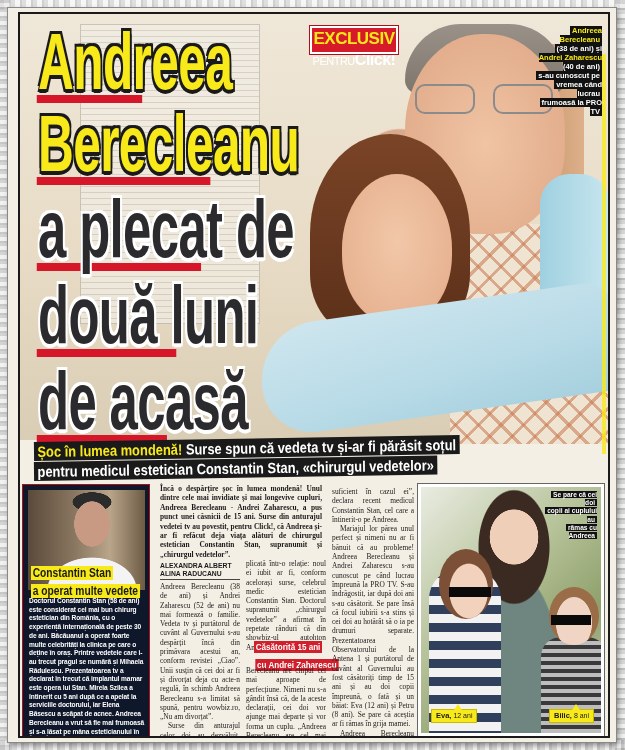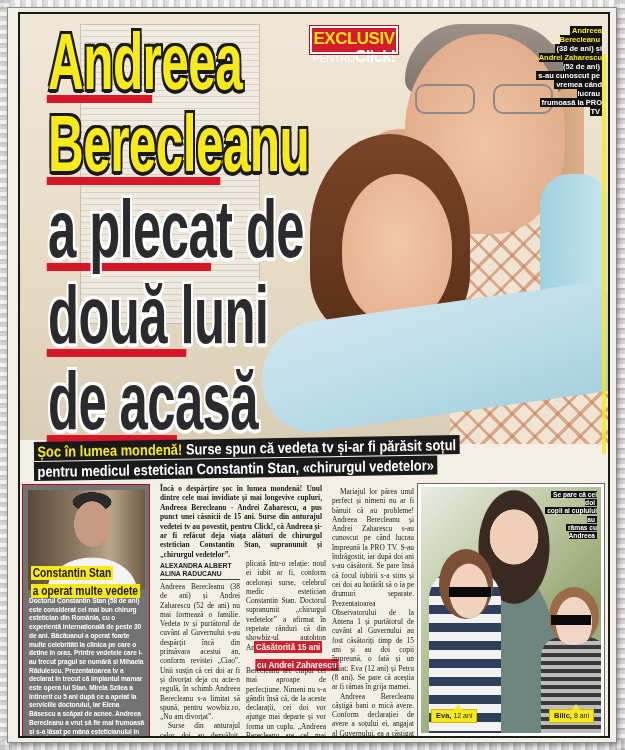--- a/index.html
+++ b/index.html
@@ -96,21 +96,21 @@
     position: absolute; left: 395px; top: 70px; width: 150px; height: 36px;
   }
   .glasses span {
     position: absolute; top: 0; width: 60px; height: 30px;
     border: 2px solid #8b8b8b; border-radius: 10px;
   }
   .glasses span:first-child { left: 0; }
   .glasses span:last-child { left: 78px; }
 
   
-  .headline { position: absolute; left: 28px; top: 6px; width: 300px; }
+  .headline { position: absolute; left: 18px; top: 6px; width: 300px; }
   .hl-line {
     display: block; position: relative; line-height: 1; white-space: nowrap;
     font-family: "Liberation Sans", sans-serif; font-weight: 700;
     transform: scaleX(0.62); transform-origin: left center;
     letter-spacing: -1px;
   }
   .hl-line .bar {
     position: absolute; left: -2px; bottom: -1px; height: 8px; background: #d6172a; z-index: 0;
   }
   .hl-line .txt { position: relative; z-index: 1; }
@@ -131,21 +131,21 @@
   
   .exclusiv {
     position: absolute; left: 290px; top: 12px; width: 88px; height: 28px;
     background: #d71a2a; border: 2px solid #ffffff; outline: 1px solid #b0101e;
     text-align: center; padding-top: 2px;
   }
   .exclusiv .ex-top {
     display: block; color: #f8ea1a; font-weight: 700; font-size: 17px; line-height: 18px;
     letter-spacing: -0.5px;
   }
-  .exclusiv .ex-bottom { display: block; line-height: 18px; white-space: nowrap; }
+  .exclusiv .ex-bottom { display: block; line-height: 24px; white-space: nowrap; }
   .exclusiv .ex-pentru { color: #ffffff; font-size: 11px; font-weight: 400; letter-spacing: -0.5px; }
   .exclusiv .ex-click { color: #ffffff; font-size: 16px; font-weight: 700; letter-spacing: -0.5px; }
 
   
   .caption-tr {
     position: absolute; right: 6px; top: 12px; width: 66px;
     font-size: 7.5px; line-height: 9px; text-align: right; font-weight: 700; color: #fff;
   }
   .caption-tr span.line { background: #111; padding: 0 2px; display: inline; }
   .caption-tr .y { color: #f8ea1a; }
@@ -156,21 +156,21 @@
     display: inline-block; background: #1a1a1a; color: #ffffff; font-weight: 700;
     font-size: 15px; line-height: 19px; padding: 0 4px; white-space: nowrap;
     transform: scaleX(0.86) rotate(-0.8deg); transform-origin: left center;
   }
   .deck-line .hl { color: #f8ea1a; }
   .deck-line.l2 { margin-top: 1px; }
 
   
   .sidebar {
     position: absolute; left: 2px; top: 470px; width: 128px; height: 255px;
-    background: #737373; border: 1px solid #a8121e;
+    background: #0f172a; border: 1px solid #a8121e;
   }
   .sidebar-photo {
     position: absolute; left: 5px; top: 5px; width: 117px; height: 100px;
     background:
       radial-gradient(ellipse 22px 28px at 64px 34px, #c89a84 0 80%, transparent 82%),
       radial-gradient(ellipse 24px 12px at 64px 12px, #2b2b2b 0 80%, transparent 82%),
       radial-gradient(ellipse 55px 40px at 64px 100px, #f4f4f4 0 80%, transparent 82%),
       linear-gradient(90deg, #5b4a3b 0%, #8a7761 40%, #b8a58a 70%, #6e5b45 100%);
   }
   .sidebar-title {
@@ -329,21 +329,21 @@
 
     <div class="exclusiv">
       <span class="ex-top">EXCLUSIV</span>
       <span class="ex-bottom">
         <span class="ex-pentru">PENTRU</span><span class="ex-click">Click!</span>
       </span>
     </div>
 
     <div class="caption-tr">
       <span class="line"><span class="y">Andreea Berecleanu</span></span><br>
-      <span class="line"><span>(38 de ani) și</span> <span class="y">Andrei Zaharescu</span> <span>(52 de ani)</span></span><br>
+      <span class="line"><span>(38 de ani) și</span> <span class="y">Andrei Zaharescu</span> <span>(40 de ani)</span></span><br>
       <span class="line">s-au cunoscut pe</span><br>
       <span class="line">vremea când lucrau</span><br>
       <span class="line">frumoasă la PRO TV</span>
     </div>
 
     <div class="deck">
       <span class="deck-line l1"><span class="hl">Șoc în lumea mondenă!</span><span> Surse spun că vedeta tv și-ar fi părăsit soțul</span></span><br>
       <span class="deck-line l2">pentru medicul estetician Constantin Stan, «chirurgul vedetelor»</span>
     </div>
 
@@ -374,20 +374,21 @@
     <div class="subhead-red">
       <span>Căsătorită 15 ani</span><br>
       <span>cu Andrei Zaharescu</span>
     </div>
 
     <div class="col col2b">
       <p class="noindent">Berecleanu are chipul cel mai aproape de perfecțiune. Nimeni nu s-a gândit însă că, de la aceste declarații, cei doi vor ajunge mai departe și vor forma un cuplu. „Andreea Berecleanu are cel mai frumos chip pe care l-am văzut. Ea nu a avut nevoie de ceva complicat. Puțin botox injectat periodic este</p>
     </div>
 
     <div class="col col3">
+      <p class="noindent">suficient în cazul ei”, declara recent medicul Constantin Stan, cel care a întinerit-o pe Andreea.</p>
       <p>Mariajul lor părea unul perfect și nimeni nu ar fi bănuit că au probleme! Andreea Berecleanu și Andrei Zaharescu s-au cunoscut pe când lucrau împreună la PRO TV. S-au îndrăgostit, iar după doi ani s-au căsătorit. Se pare însă că focul iubirii s-a stins și cei doi au hotărât să o ia pe drumuri separate. Prezentatoarea Observatorului de la Antena 1 și purtătorul de cuvânt al Guvernului au fost căsătoriți timp de 15 ani și au doi copii împreună, o fată și un băiat: Eva (12 ani) și Petru (8 ani). Se pare că aceștia ar fi rămas în grija mamei.</p>
       <p>Andreea Berecleanu câștigă bani o mică avere. Conform declarației de avere a soțului ei, angajat al Guvernului, ea a câștigat anul trecut 224.000 de lei brut, adică 18.666 de lei pe lună, echivalentul a circa 4.240 de euro.</p>
     </div>
 
     <div class="family">
       <div class="kid-girl"></div>
       <div class="kid-girl-head"></div>
       <div class="kid-boy"></div>
       <div class="kid-boy-head"></div>
       <div class="censor censor-girl"></div>

